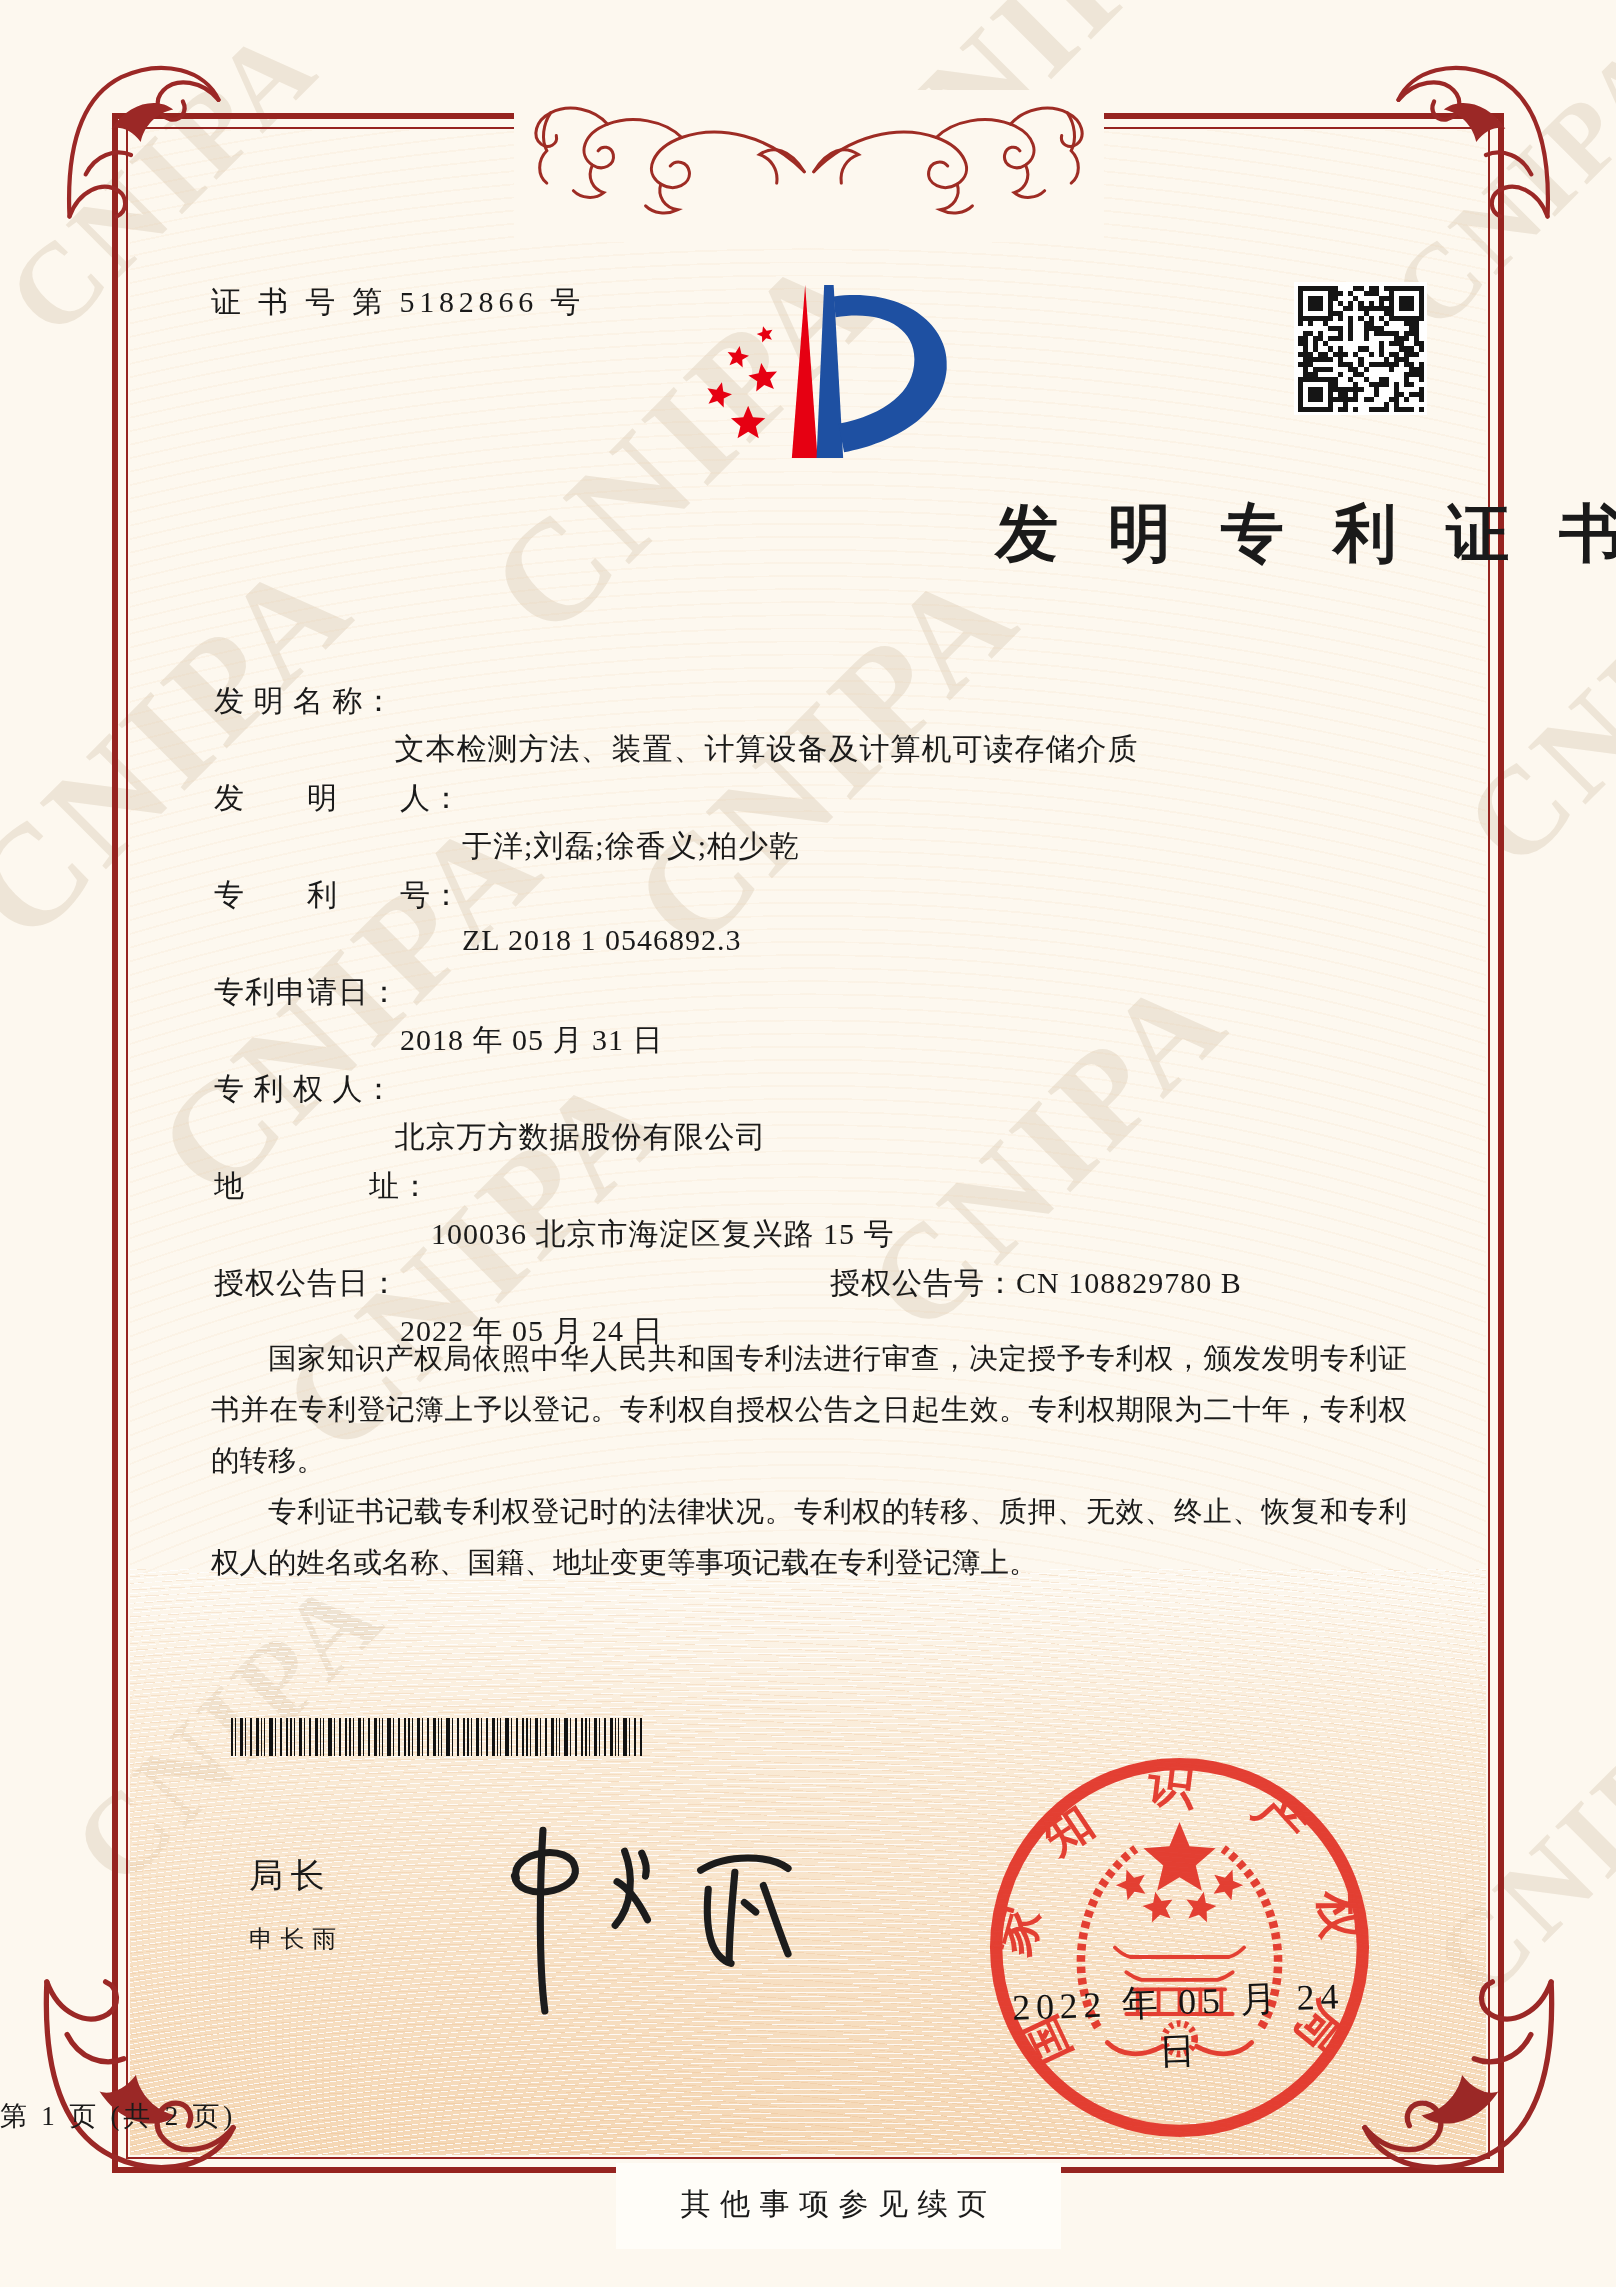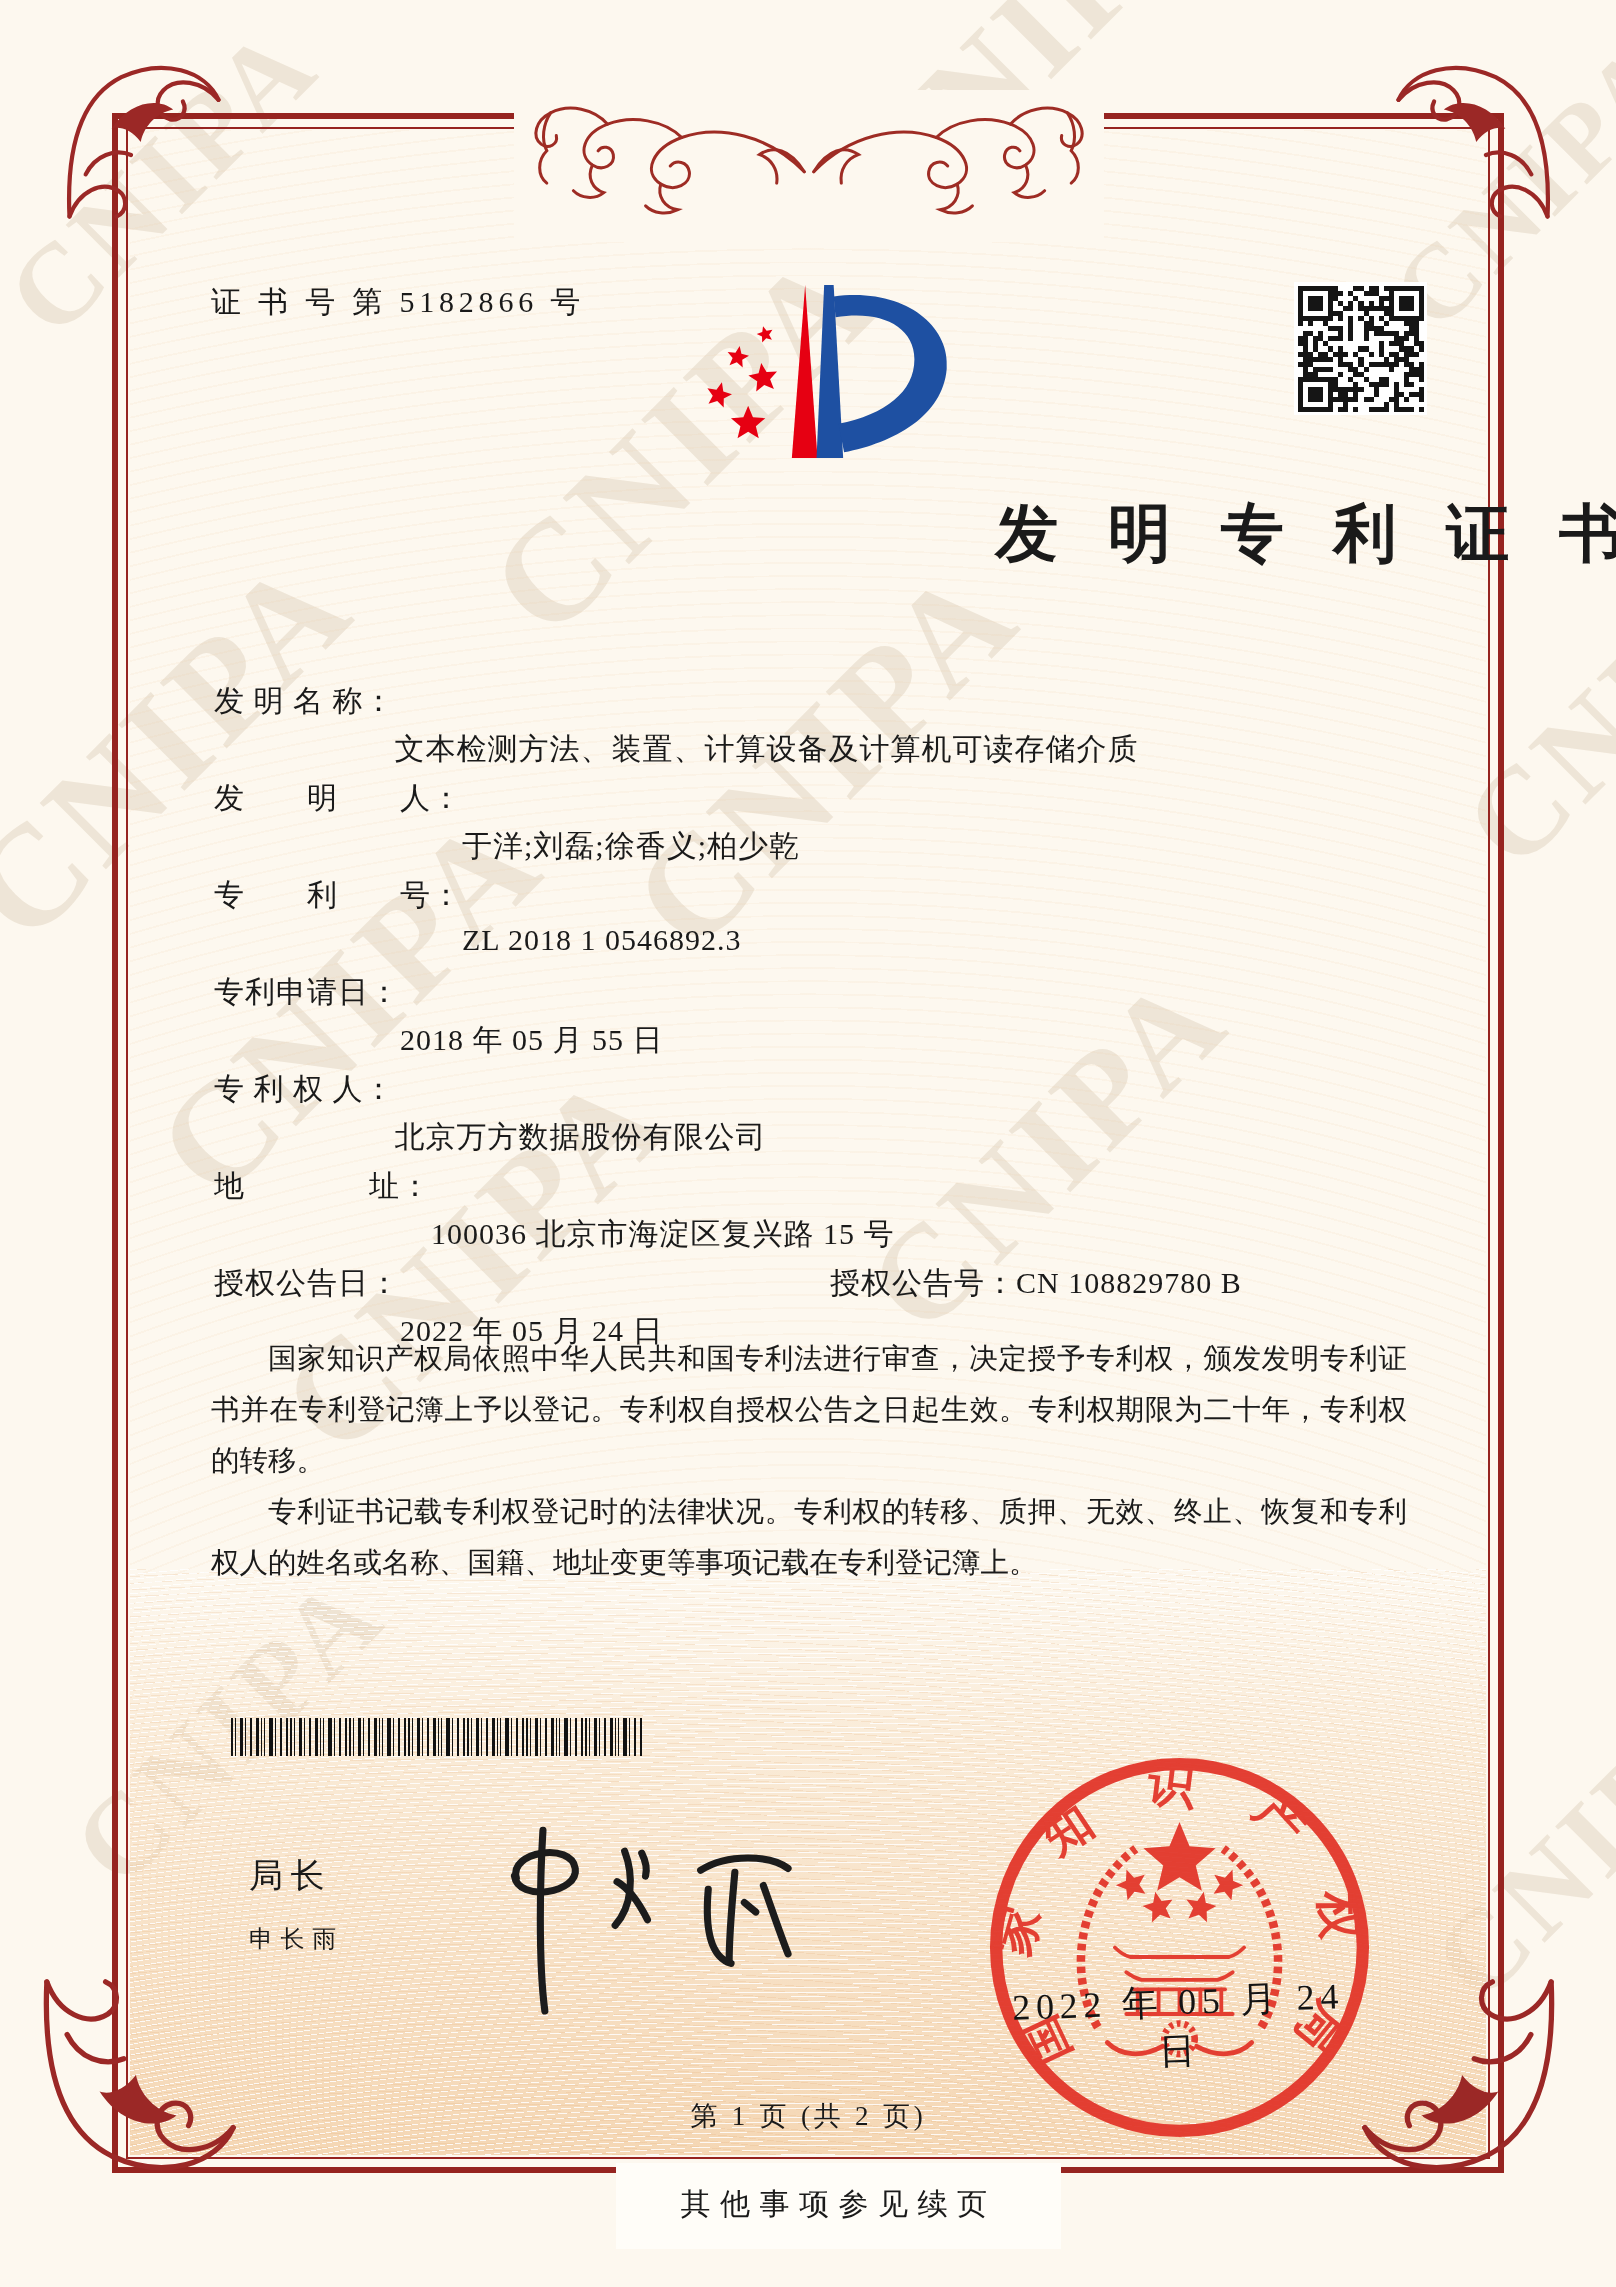--- a/index.html
+++ b/index.html
@@ -66,21 +66,21 @@
       #121212 25px 27.6px, transparent 27.6px 29.5px);
   }
   .signer-title{position:absolute;left:249px;top:1853px;font-size:34px;letter-spacing:7.6px;z-index:6;font-family:"Liberation Sans",sans-serif;}
   .signer-name{position:absolute;left:249px;top:1923px;font-size:24px;letter-spacing:7.6px;z-index:6;font-family:"Liberation Sans",sans-serif;}
   .signature{position:absolute;left:480px;top:1819px;z-index:6;}
   .seal{position:absolute;left:980px;top:1748px;width:399px;height:399px;z-index:7;}
   .seal-date{
     position:absolute;left:989px;top:1978px;width:380px;text-align:center;
     font-size:36px;letter-spacing:5.7px;color:#141414;transform:rotate(-2deg);z-index:8;
   }
-  .footer-page{position:absolute;left:0;top:2098px;width:1617px;text-align:center;font-size:27px;letter-spacing:3.8px;z-index:5;}
+  .footer-page{position:absolute;left:0;top:2098px;width:1617px;font-size:27px;letter-spacing:3.8px;z-index:5;}
   .cont-box{
     position:absolute;left:616px;top:2163px;width:445px;height:86px;background:#fffdf8;z-index:9;
     text-align:center;font-size:30px;letter-spacing:9.5px;box-sizing:border-box;padding-top:21px;
   }
   .corner{position:absolute;z-index:4;}
   .band-top{position:absolute;left:514px;top:90px;width:590px;height:152px;background:#fdf8ef;z-index:3;}
 </style>
 </head>
 <body>
 
@@ -505,21 +505,21 @@
   <div class="frow">
     <span class="lab">发　　明　　人：</span>
       <span class="val">于洋;刘磊;徐香义;柏少乾</span>
   </div>
   <div class="frow">
     <span class="lab">专　　利　　号：</span>
       <span class="val">ZL 2018 1 0546892.3</span>
   </div>
   <div class="frow">
     <span class="lab">专利申请日：</span>
-      <span class="val">2018 年 05 月 55 日</span>
+      <span class="val">2018 年 05 月 31 日</span>
   </div>
   <div class="frow">
     <span class="lab">专 利 权 人：</span>
       <span class="val">北京万方数据股份有限公司</span>
   </div>
   <div class="frow">
     <span class="lab">地　　　　址：</span>
       <span class="val">100036 北京市海淀区复兴路 15 号</span>
   </div>
   <div class="frow">

